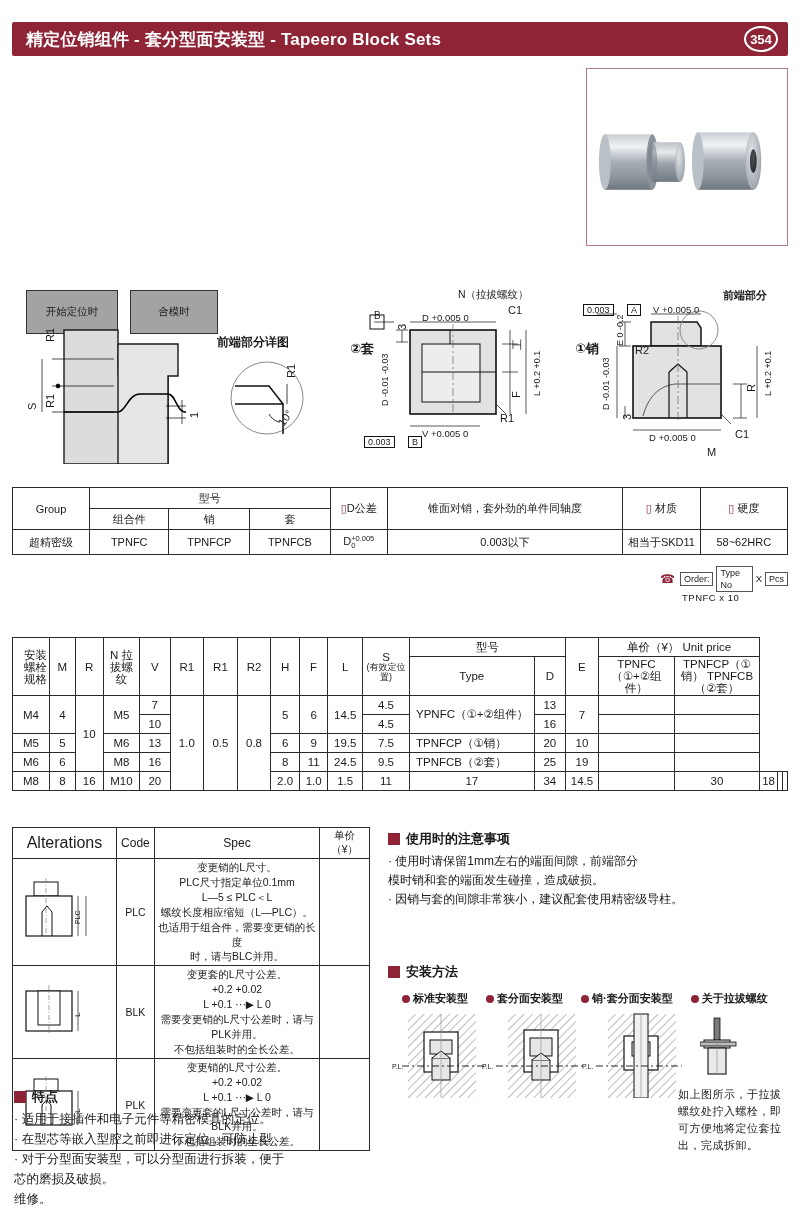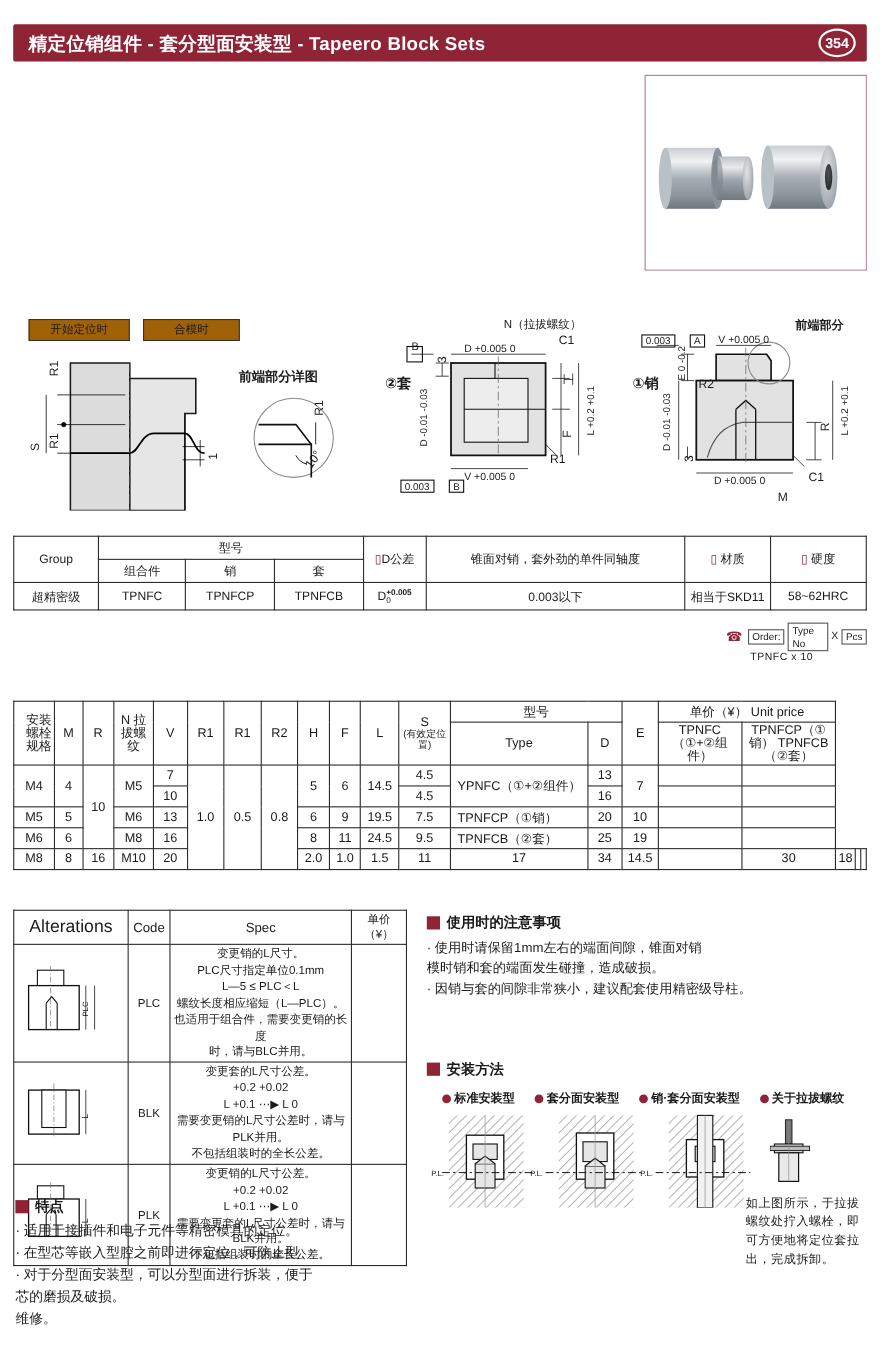--- a/index.html
+++ b/index.html
@@ -31,22 +31,22 @@
   }
   
   .photo-frame {
     position:absolute; left:586px; top:68px; width:202px; height:178px;
     border:1px solid #b07a84; background:#fff;
   }
   .photo-inner { position:absolute; inset:0; }
   
   .draw { position:absolute; }
   .cap-box {
-    border:1px solid #333; background:#a16207; font-size:10.5px;
-    padding:2px 6px; text-align:center; white-space:nowrap;
+    border:1px solid #333; background:#a3a3a3; font-size:10.5px;
+    padding:14px 6px; text-align:center; white-space:nowrap;
   }
   .dlabel { position:absolute; font-size:11px; white-space:nowrap; }
   .dlabel-b { font-weight:bold; }
   .rot90 { transform:rotate(-90deg); transform-origin:left top; white-space:nowrap; }
   
   table { border-collapse:collapse; }
   .tbl td, .tbl th {
     border:1px solid #2b2b2b; text-align:center; vertical-align:middle;
     font-size:11px; font-weight:normal; padding:1px 2px; background:#fff;
   }
@@ -268,21 +268,21 @@
     <td style="width:86px;">组合件</td>
     <td style="width:86px;">销</td>
     <td style="width:86px;">套</td>
   </tr>
   <tr>
     <td style="height:25px;">超精密级</td>
     <td>TPNFC</td>
     <td>TPNFCP</td>
     <td>TPNFCB</td>
     <td>
-      <span>D</span><span style="display:inline-block; font-size:7.5px; line-height:1; text-align:left; vertical-align:middle;"><span style="display:block;font-weight:bold;">+0.005</span><span style="display:block;">0</span></span>
+      <span>D</span><span style="display:inline-block; font-size:7.5px; line-height:1; text-align:left; vertical-align:middle;"><span style="display:block;">+0.005</span><span style="display:block;">0</span></span>
     </td>
     <td>0.003以下</td>
     <td>相当于SKD11</td>
     <td>58~62HRC</td>
   </tr>
 </tbody>
   </table>
 
 <div class="order-box">
   <div class="ord-row">
@@ -478,21 +478,21 @@
   </tr>
 </tbody>
   </table>
 
 <div style="position:absolute; left:388px; top:830px; width:400px;">
   <div class="sec-head">
     <span class="sq"></span>
     <span>使用时的注意事项</span>
   </div>
   <div class="note-list">
-    <div>· 使用时请保留1mm左右的端面间隙，锥面对销</div>
+    <div>· 使用时请保留1mm左右的端面间隙，前端部分</div>
     <div>   模时销和套的端面发生碰撞，造成破损。</div>
     <div>· 因销与套的间隙非常狭小，建议配套使用精密级导柱。</div>
   </div>
 </div>
 
 <div style="position:absolute; left:388px; top:963px; width:400px;">
   <div class="sec-head">
     <span class="sq"></span>
     <span>安装方法</span>
   </div>

